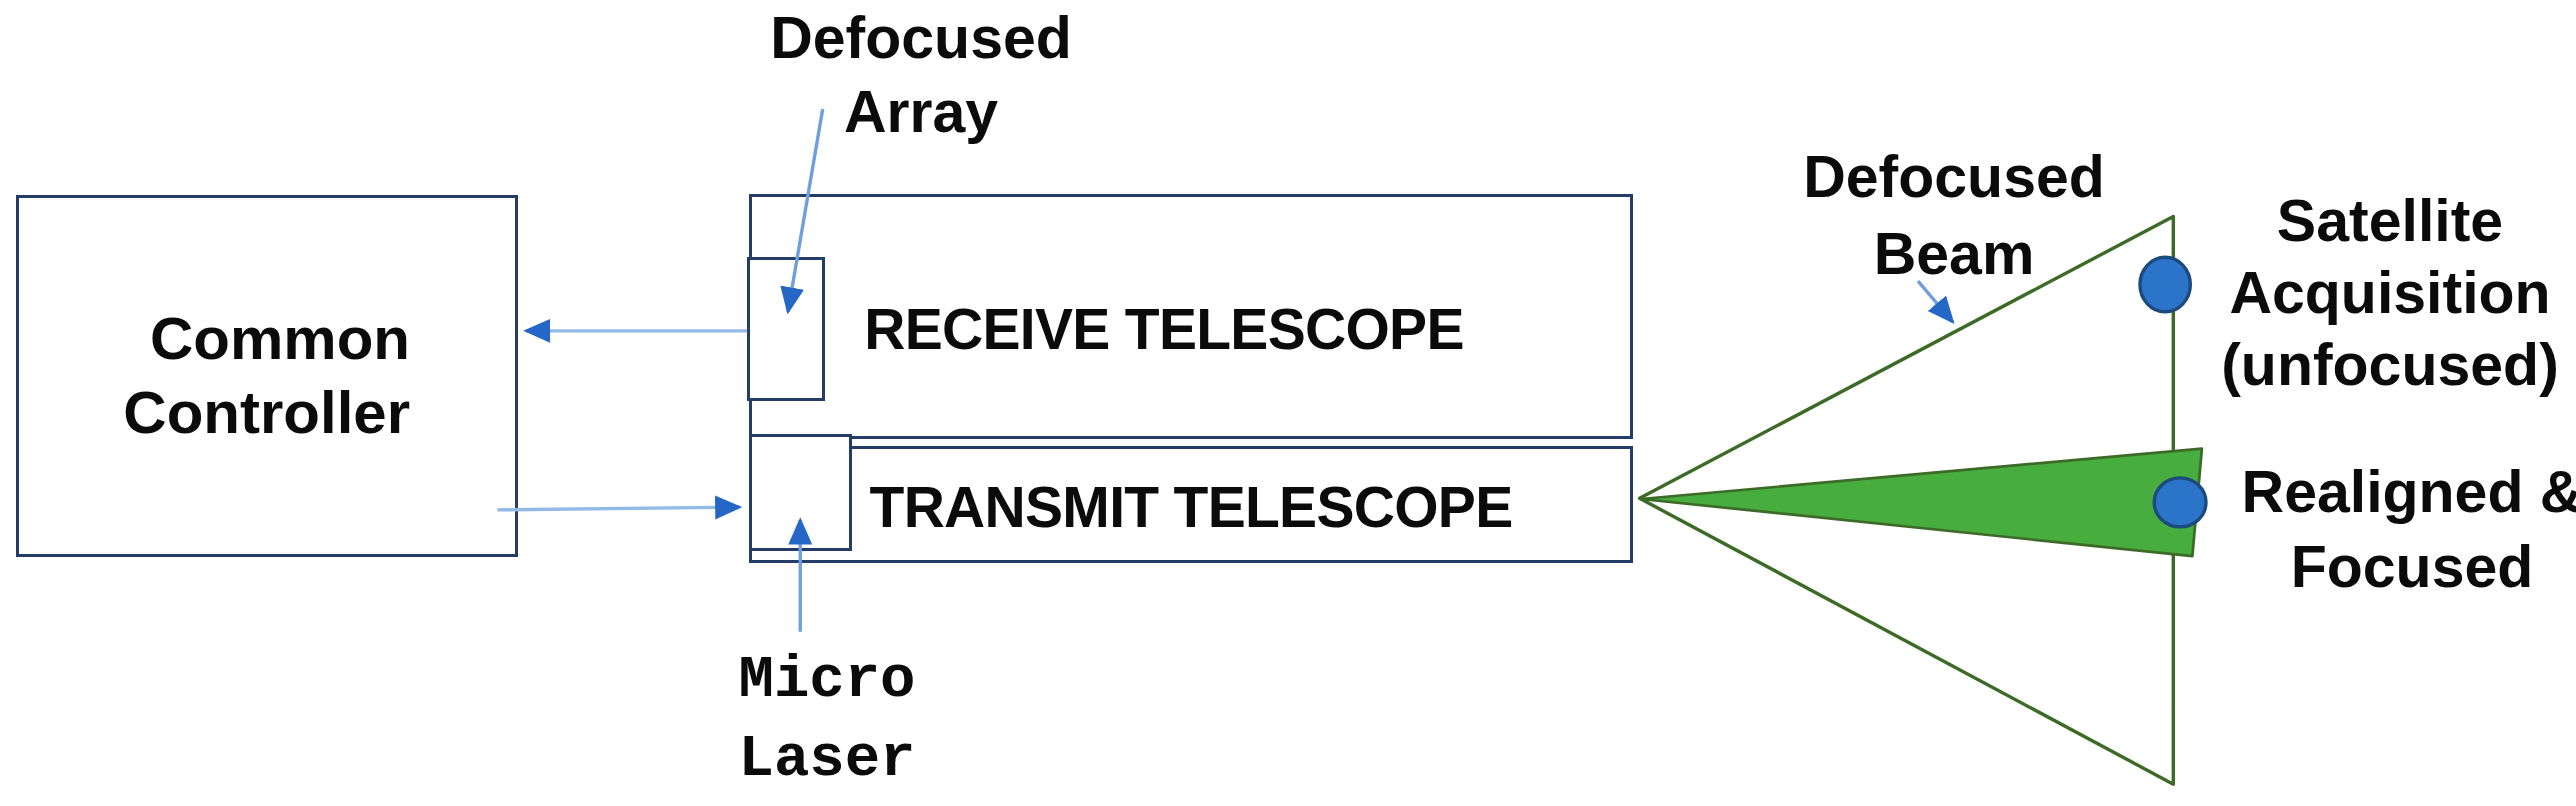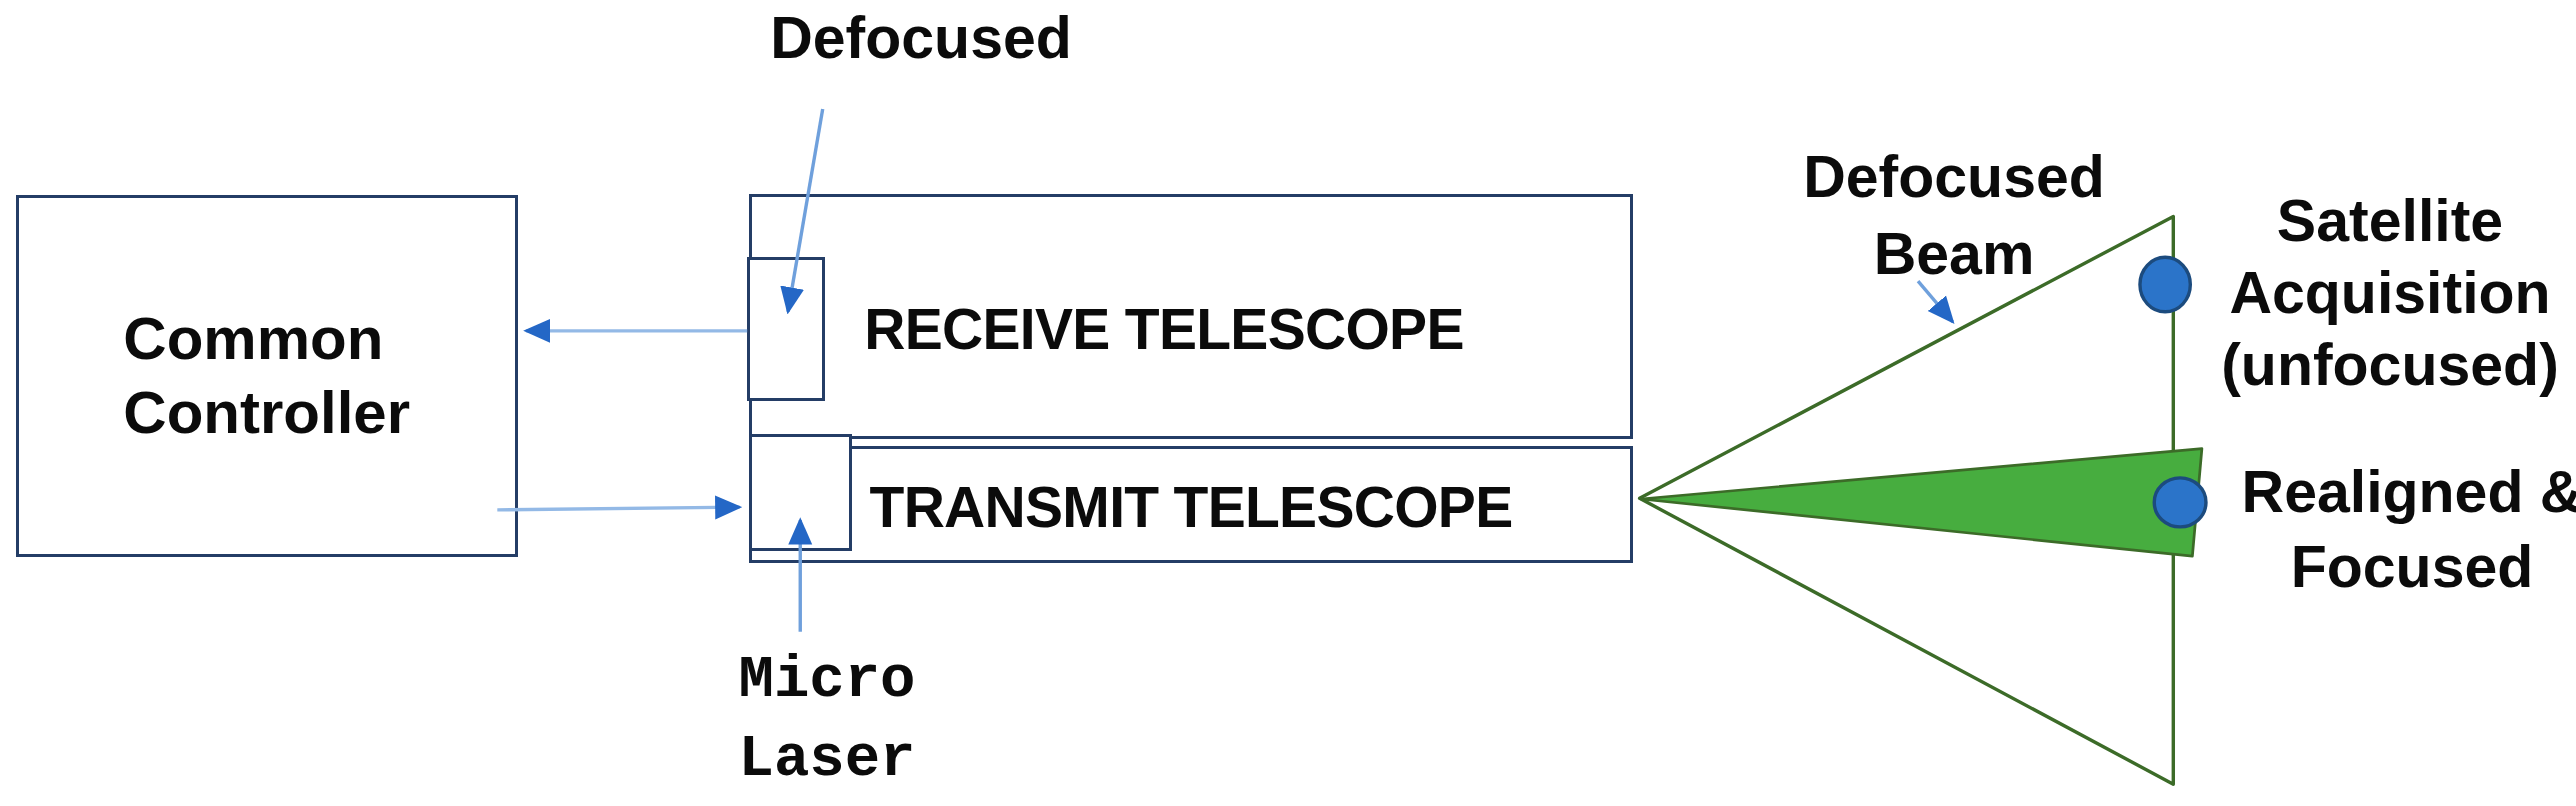--- a/index.html
+++ b/index.html
@@ -30,21 +30,21 @@
     background:#fff;
     box-sizing:border-box;
     display:flex;align-items:center;justify-content:center;
   }
   .box-common{left:15.7px;top:195px;width:502px;height:362px;}
   .box-receive{left:749px;top:194px;width:884px;height:245px;padding-top:24.5px;padding-right:54px;}
   .box-transmit{left:749px;top:446px;width:884px;height:117px;padding-top:5.4px;}
   .box-detector{left:747px;top:257px;width:78px;height:144px;}
   .box-laser{left:749px;top:434px;width:103px;height:117px;}
   .box-label{font-size:57px;letter-spacing:-0.7px;white-space:nowrap;}
-  .common-text{font-size:60px;line-height:74px;text-align:left;}
+  .common-text{font-size:60px;line-height:74px;text-align:right;}
   .svg-overlay{position:absolute;left:0;top:0;z-index:5;pointer-events:none;}
   .arrow-line{stroke:var(--arrow_line);stroke-width:5;fill:none;}
   .arrow-line-strong{stroke:var(--arrow_line_strong);stroke-width:5;fill:none;}
   .head-path{fill:var(--arrow_head);}
   .beam-outline{stroke:var(--beam_outline);stroke-width:5;fill:none;stroke-linejoin:round;}
   .beam-fill{fill:var(--beam_fill);stroke:var(--beam_outline);stroke-width:4;stroke-linejoin:round;}
   .sat-circle{fill:var(--satellite_fill);stroke:var(--satellite_outline);stroke-width:5;}
   .float-label{
     position:absolute;
     transform:translateX(-50%);
@@ -104,20 +104,21 @@
 
     <line class="arrow-line-strong" x1="1208" y1="160" x2="1157" y2="458" marker-end="url(#ah)"></line>
 
     <line class="arrow-line-strong" x1="1175" y1="928" x2="1175" y2="764" marker-end="url(#ah)"></line>
 
     <line class="arrow-line-strong" x1="2817" y1="413" x2="2868" y2="473" marker-end="url(#ah)"></line>
   </svg>
 
   <div class="float-label lbl-detector">
     <div>Defocused</div>
+    <div>Array</div>
   </div>
 
   <div class="float-label lbl-laser">
     <div>Micro</div>
     <div>Laser</div>
   </div>
 
   <div class="float-label lbl-defocused">
     <div>Defocused</div>
     <div>Beam</div>

